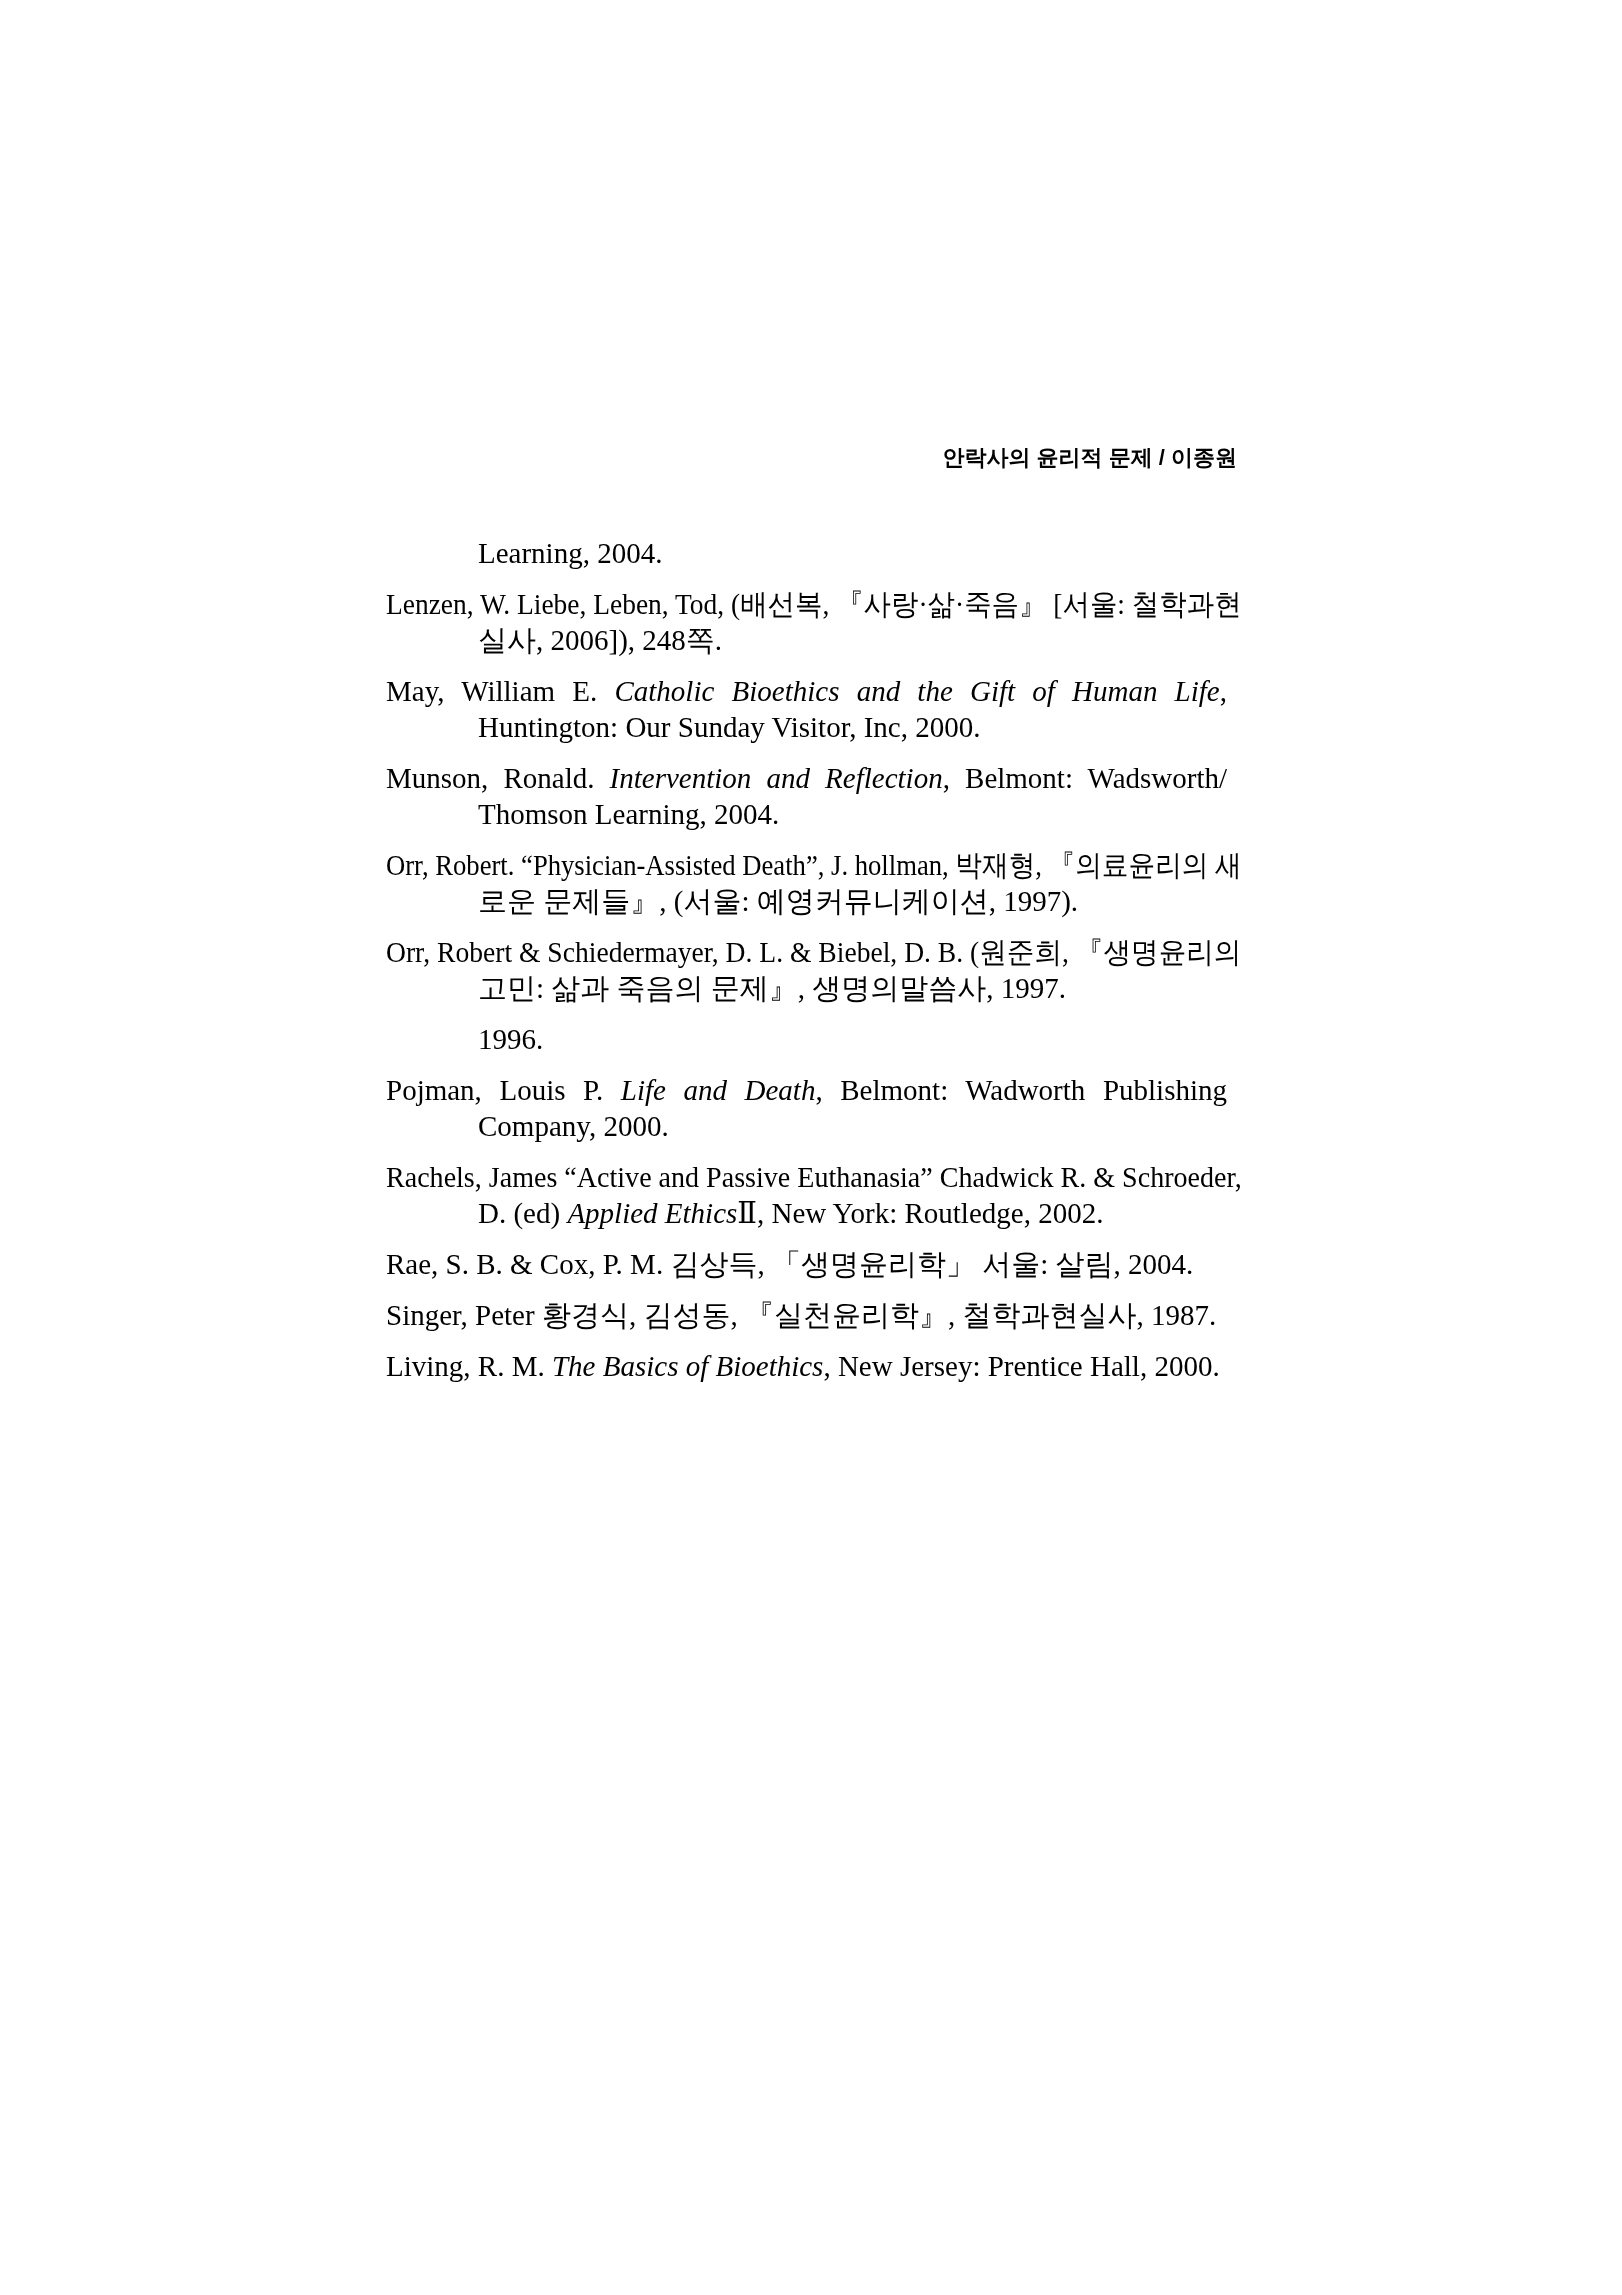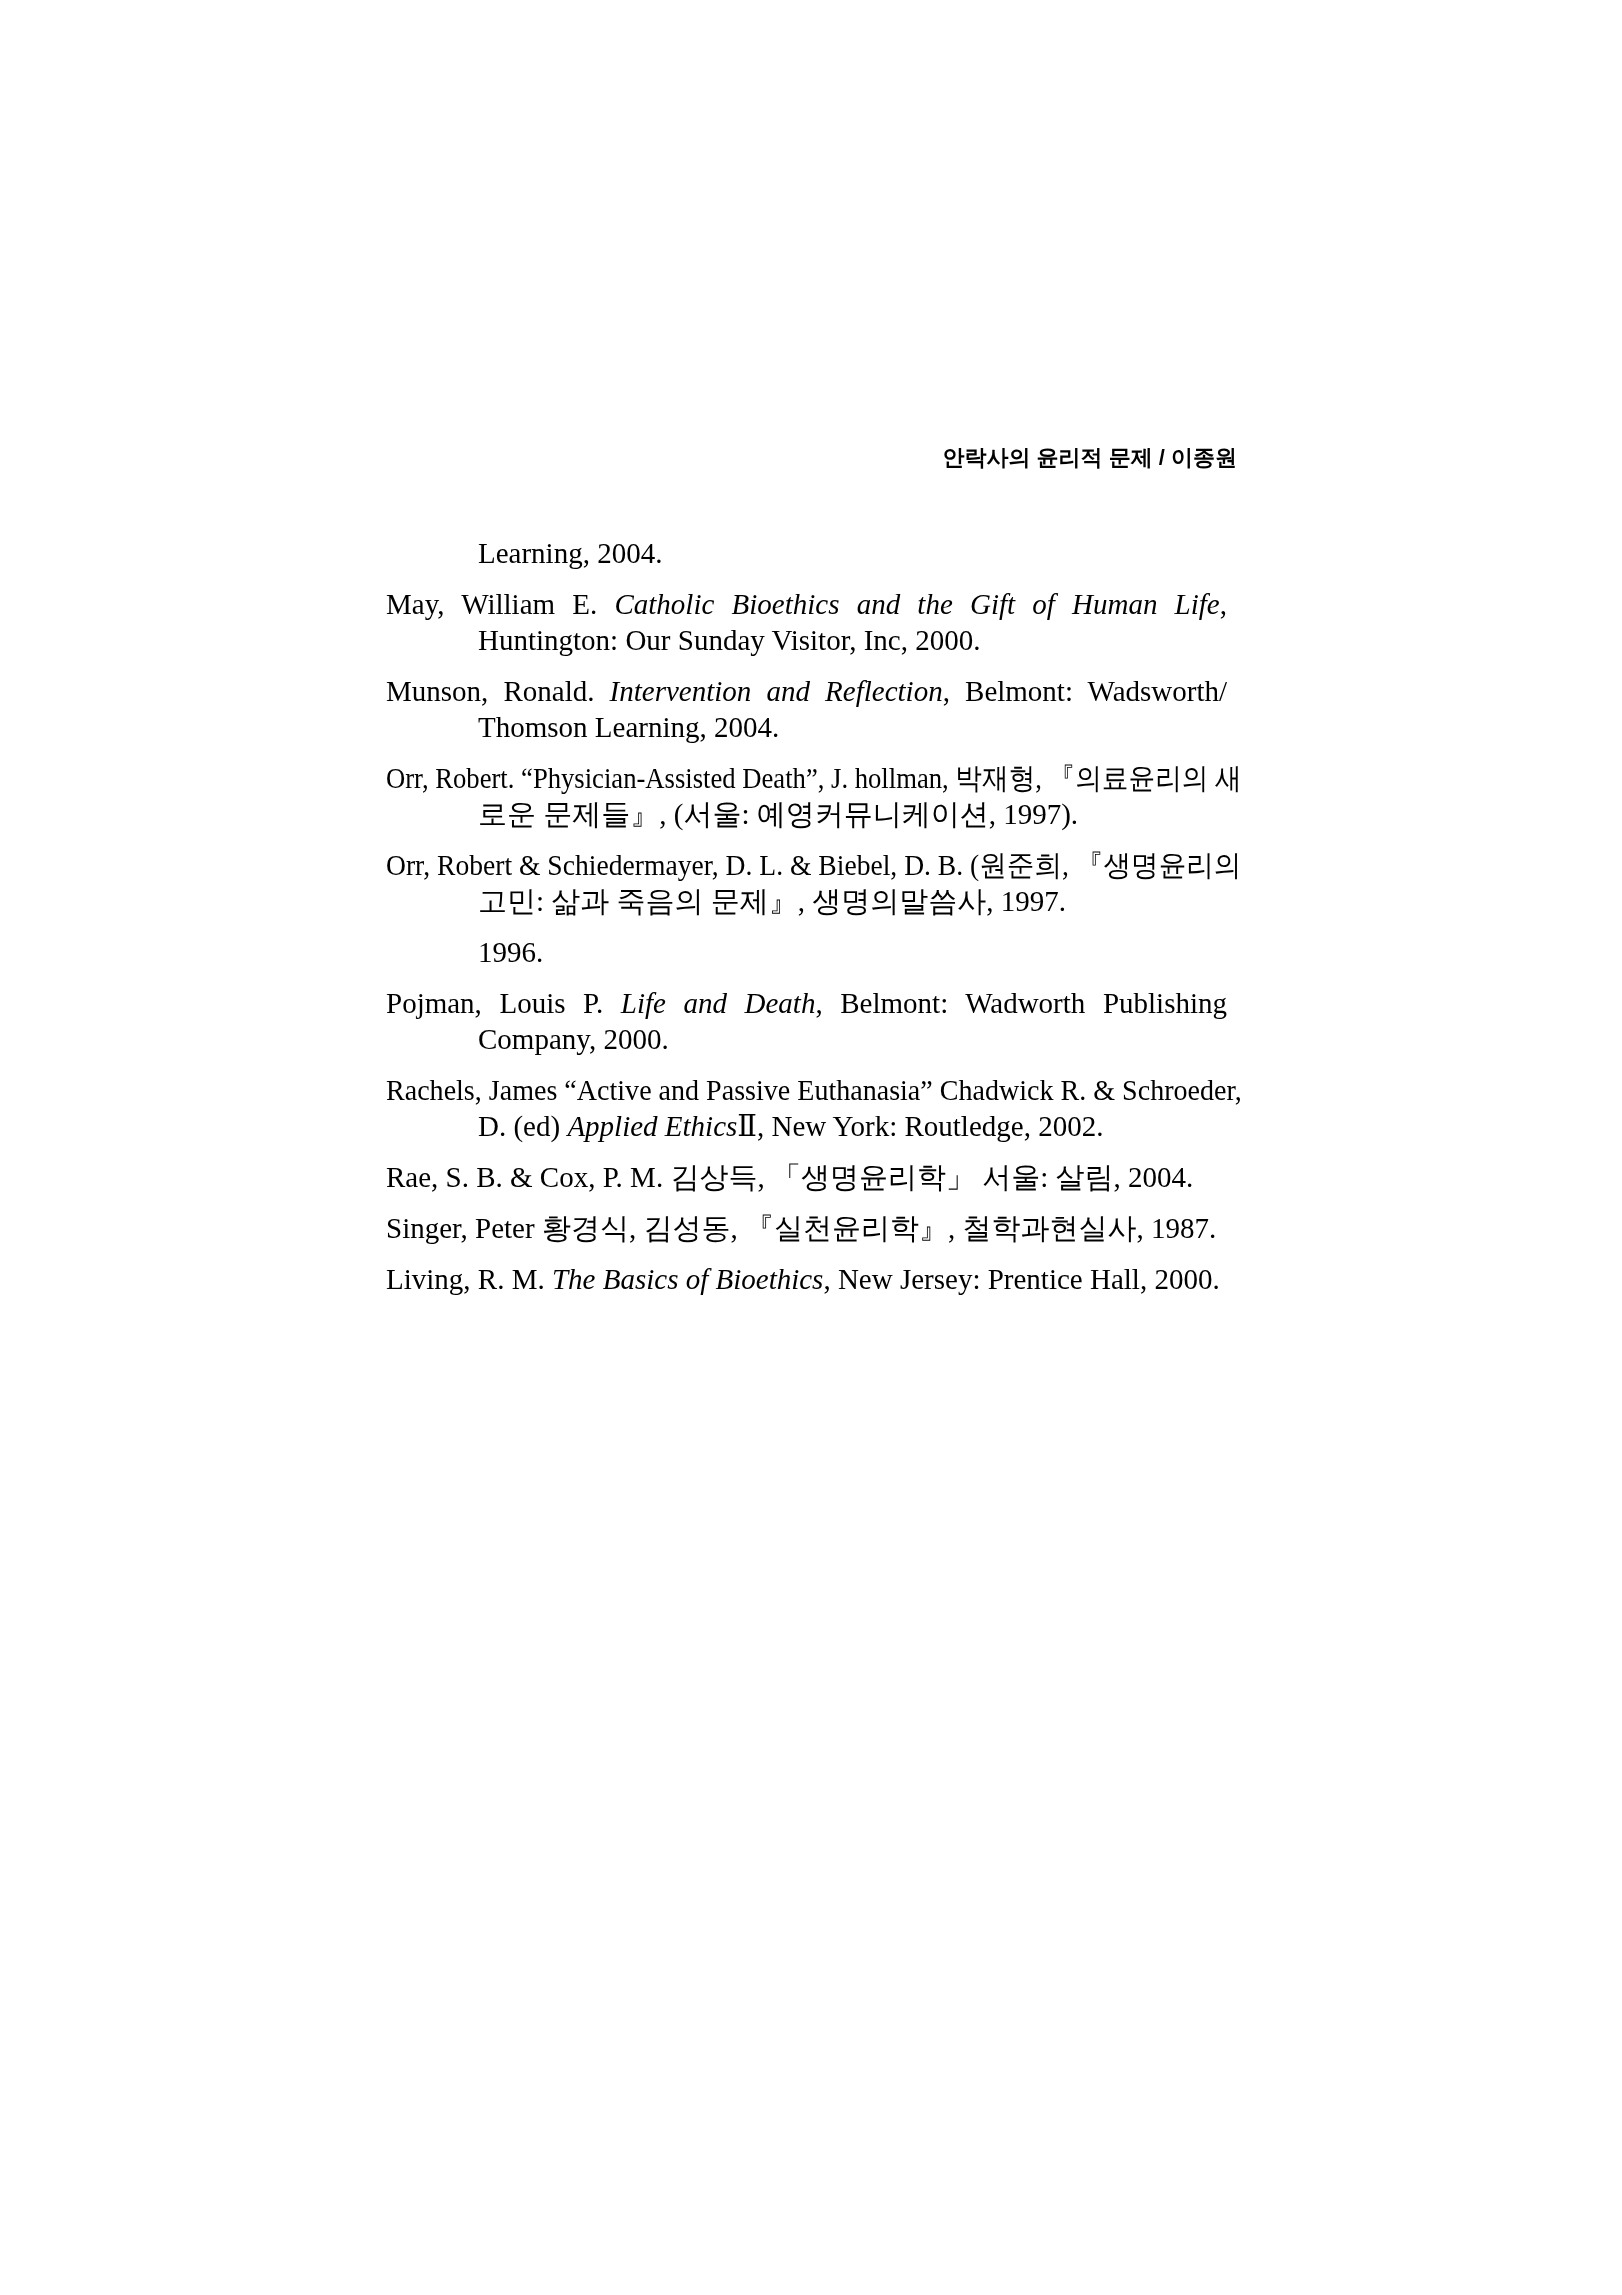--- a/index.html
+++ b/index.html
@@ -67,20 +67,24 @@
 <body>
 
 <div class="page" style="color: rgb(0, 0, 0);">
   <div class="running-header">안락사의 윤리적 문제 / 이종원</div>
 
   <div class="bib">
       <div class="entry">
         <div class="line cont" style=""><span>Learning, 2004.</span></div>
       </div>
       <div class="entry">
+        <div class="line just" style="white-space: nowrap; transform: scaleX(0.9461);"><span>Lenzen, W. Liebe, Leben, Tod, (배선복, 『사랑·삶·죽음』 [서울: 철학과현</span></div>
+        <div class="line cont" style=""><span>실사, 2006]), 248쪽.</span></div>
+      </div>
+      <div class="entry">
         <div class="line just" style=""><span>May, William E. </span><i>Catholic Bioethics and the Gift of Human Life</i><span>,</span></div>
         <div class="line cont" style=""><span>Huntington: Our Sunday Visitor, Inc, 2000.</span></div>
       </div>
       <div class="entry">
         <div class="line just" style=""><span>Munson, Ronald. </span><i>Intervention and Reflection</i><span>, Belmont: Wadsworth/</span></div>
         <div class="line cont" style=""><span>Thomson Learning, 2004.</span></div>
       </div>
       <div class="entry">
         <div class="line just" style="white-space: nowrap; transform: scaleX(0.9186);"><span>Orr, Robert. “Physician-Assisted Death”, J. hollman, 박재형, 『의료윤리의 새</span></div>
         <div class="line cont" style=""><span>로운 문제들』, (서울: 예영커뮤니케이션, 1997).</span></div>

